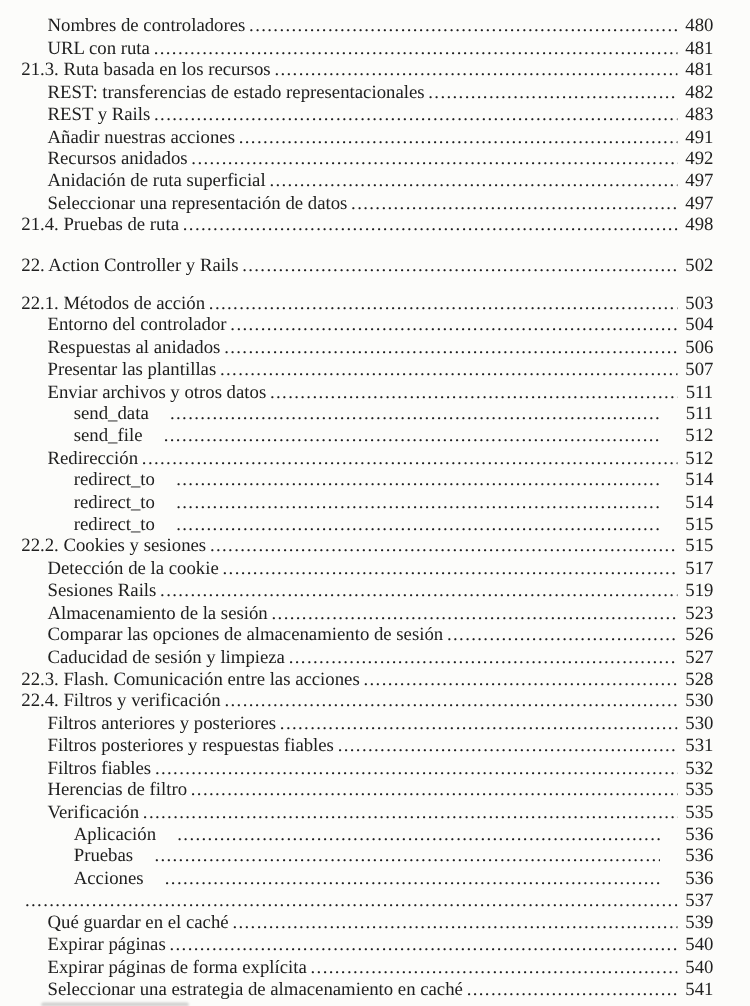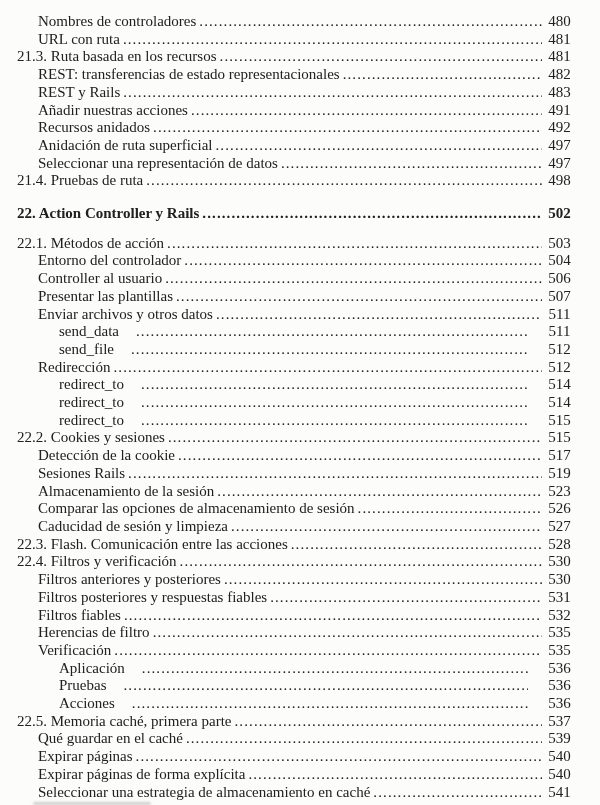--- a/index.html
+++ b/index.html
@@ -16,21 +16,21 @@
     padding: 13px 27px 0 17px;
   }
   .toc-row {
     display: flex;
     align-items: baseline;
     font-size: 15px;
     line-height: 17.7px;
   }
   .toc-row.level-2 { padding-left: 21px; }
   .toc-row.level-3 { padding-left: 42px; gap: 14px; }
-  .toc-row.chapter { font-weight: 700; margin-top: 15px; margin-bottom: 12px; }
+  .toc-row.chapter { font-weight: 400; margin-top: 15px; margin-bottom: 12px; }
   .toc-title { flex: 0 0 auto; white-space: pre; }
   .toc-dots {
     flex: 1 1 auto;
     overflow: hidden;
     white-space: nowrap;
     margin-left: 3px;
     margin-right: 4px;
   }
   .toc-dots::after {
     content: "........................................................................................................................................................................................................";
@@ -110,21 +110,21 @@
     <span class="toc-title">22.1. Métodos de acción</span>
     <span class="toc-dots"></span>
     <span class="toc-page">503</span>
   </div>
     <div class="toc-row level-2">
     <span class="toc-title">Entorno del controlador</span>
     <span class="toc-dots"></span>
     <span class="toc-page">504</span>
   </div>
     <div class="toc-row level-2">
-    <span class="toc-title">Controller al usuario</span>
+    <span class="toc-title">Respuestas al anidados</span>
     <span class="toc-dots"></span>
     <span class="toc-page">506</span>
   </div>
     <div class="toc-row level-2">
     <span class="toc-title">Presentar las plantillas</span>
     <span class="toc-dots"></span>
     <span class="toc-page">507</span>
   </div>
     <div class="toc-row level-2">
     <span class="toc-title">Enviar archivos y otros datos</span>
@@ -235,21 +235,20 @@
     <span class="toc-title">Pruebas</span>
     <span class="toc-dots"></span>
     <span class="toc-page">536</span>
   </div>
     <div class="toc-row level-3">
     <span class="toc-title">Acciones</span>
     <span class="toc-dots"></span>
     <span class="toc-page">536</span>
   </div>
     <div class="toc-row level-1">
-    <span class="toc-title">22.5. Memoria caché, primera parte</span>
     <span class="toc-dots"></span>
     <span class="toc-page">537</span>
   </div>
     <div class="toc-row level-2">
     <span class="toc-title">Qué guardar en el caché</span>
     <span class="toc-dots"></span>
     <span class="toc-page">539</span>
   </div>
     <div class="toc-row level-2">
     <span class="toc-title">Expirar páginas</span>

